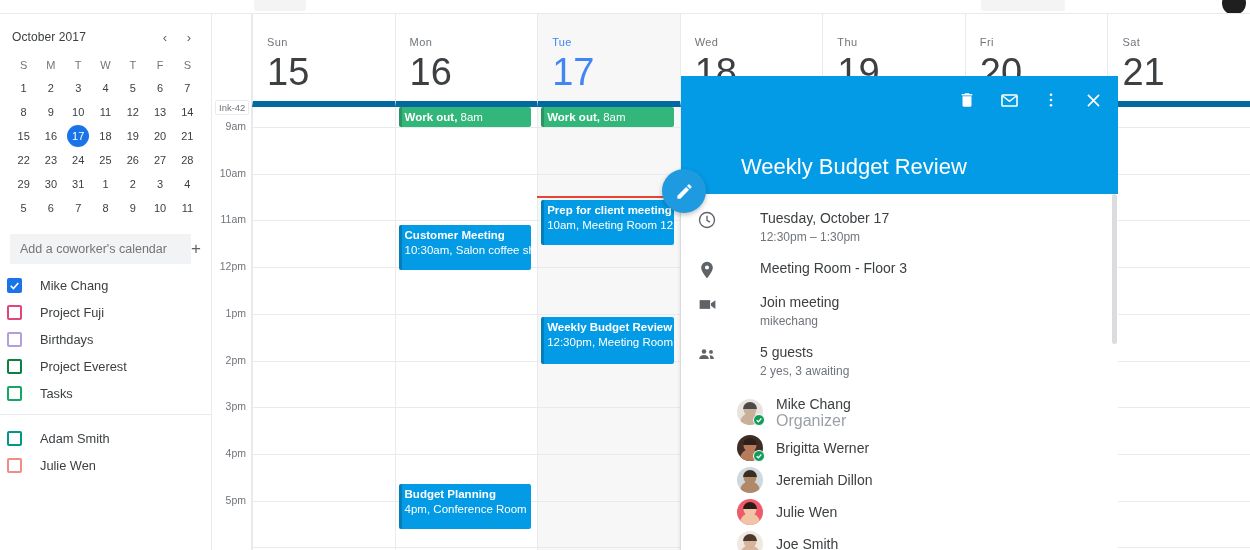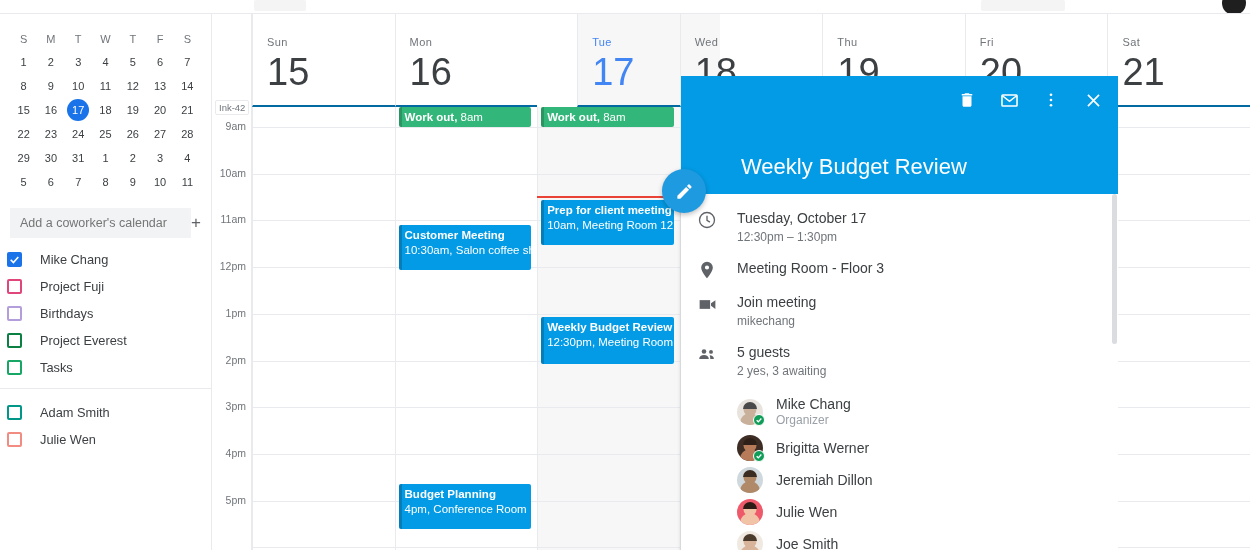--- a/index.html
+++ b/index.html
@@ -67,21 +67,21 @@
   
   .grid-area { position: absolute; left: 212px; top: 14px; width: 1038px; height: 536px; background: #fff; }
 
   .daybar { position: absolute; left: 0; top: 0; width: 1038px; height: 93px; }
   .gutter-head { position: absolute; left: 0; top: 0; width: 40px; height: 93px;
                  border-right: 1px solid #e8eaed; }
   .tz-label { position: absolute; left: 3px; top: 86px; font-size: 9.5px; color: #70757a;
               background: #fff; padding: 1px 3px; border: 1px solid #e8eaed; border-radius: 2px; }
   .daycol-head {
     position: absolute; top: 0; height: 93px; border-left: 1px solid #e8eaed;
-    border-bottom: 2px solid #0369a1; padding-left: 14px;
+    border-bottom: 6px solid #0369a1; padding-left: 14px;
   }
   .daycol-head.today { background: #f7f7f7; }
   .dow { font-size: 11px; color: #70757a; margin-top: 22px; letter-spacing: .4px; }
   .dow.today-t { color: #4285f4; }
   .dnum { font-size: 38px; color: #3c4043; line-height: 44px; font-weight: 400; margin-top: 2px; }
   .dnum.today-t { color: #4285f4; }
 
   .gridbody { position: absolute; left: 0; top: 93px; width: 1038px; height: 457px; overflow: hidden; }
   .gutter { position: absolute; left: 0; top: 0; width: 40px; height: 457px;
             border-right: 1px solid #e8eaed; }
@@ -103,57 +103,62 @@
   .pop-head { height: 118px; background: #039be5; position: relative; }
   .pop-actions { position: absolute; right: 13px; top: 12px; display: flex; align-items: center; gap: 18px; }
   .pop-icon { width: 24px; height: 24px; display: flex; align-items: center; justify-content: center;
               color: #fff; cursor: pointer; }
   .pop-title { position: absolute; left: 60px; bottom: 14px; font-size: 22px; color: #fff; font-weight: 400; }
   .fab { position: absolute; left: -19px; bottom: -19px; width: 44px; height: 44px; border-radius: 50%;
          background: #1e9ae0; display: flex; align-items: center; justify-content: center;
          box-shadow: 0 2px 5px rgba(0,0,0,.25); cursor: pointer; }
   .pop-body { width: 430px; background: #fff; padding: 14px 0 0 0;
               box-shadow: 0 1px 4px rgba(0,0,0,.18); min-height: 356px; }
-  .prow { display: flex; padding: 0 16px 0 16px; margin-bottom: 12px; }
+  .prow { display: flex; padding: 0 16px 0 16px; margin-bottom: 12px; gap: 23px; }
   .prow .pico { width: 40px; flex: 0 0 40px; display: flex; justify-content: flex-start;
                 padding-top: 2px; color: #5f6368; }
   .prow .ptxt { flex: 1; }
   .pmain { font-size: 14px; color: #3c4043; line-height: 20px; }
   .psub { font-size: 12px; color: #70757a; line-height: 18px; }
   .guests { padding-left: 56px; }
   .guest { display: flex; align-items: center; height: 32px; }
   .gav { width: 26px; height: 26px; border-radius: 50%; position: relative; flex: 0 0 26px;
          margin-right: 13px; overflow: visible; }
   .gav .face { position: absolute; inset: 0; border-radius: 50%; overflow: hidden; }
   .gav .yes { position: absolute; right: -2px; bottom: -1px; width: 12px; height: 12px;
               border-radius: 50%; background: #0f9d58; border: 1.5px solid #fff;
               display: flex; align-items: center; justify-content: center; }
   .gav .yes svg { width: 8px; height: 8px; }
   .gname { font-size: 14px; color: #3c4043; line-height: 17px; }
-  .grole { font-size: 12px; color: #9aa0a6; line-height: 15px; }
+  .grole { font-size: 16px; color: #9aa0a6; line-height: 15px; }
 
   .pop-scroll { position: absolute; right: 0; top: 118px; width: 7px; height: 356px; background: #fff; }
   .pop-scroll .thumb { position: absolute; left: 1px; top: 0; width: 5px; height: 150px;
                        background: #dadce0; border-radius: 3px; }
 </style>
 </head>
 <body>
 
 <div id="app">
 
   <div class="topstrip">
     <div class="ghost-btn gb1"></div>
     <div class="ghost-btn gb2"></div>
     <div class="avatar-top"></div>
     <div class="divline"></div>
   </div>
 
   <div class="sidebar">
 
     <div class="mini-cal">
+      <div class="mini-cal-head">
+        <div class="mini-cal-title">October 2017</div>
+        <div class="mc-nav">‹</div>
+        <div class="mc-nav">›</div>
+      </div>
       <table class="mc-grid">
         <thead>
             <tr id="mc-head">
               <th>S</th>
               <th>M</th>
               <th>T</th>
               <th>W</th>
               <th>T</th>
               <th>F</th>
               <th>S</th>
@@ -269,21 +274,21 @@
       </div>
       <div id="dayheads">
           <div class="daycol-head" style="left: 40px; width: 142.57px;">
             <div class="dow">Sun</div>
             <div class="dnum">15</div>
           </div>
           <div class="daycol-head" style="left: 182.57px; width: 142.57px;">
             <div class="dow">Mon</div>
             <div class="dnum">16</div>
           </div>
-          <div class="daycol-head today" style="left: 325.14px; width: 142.57px; margin-left: 40px;">
+          <div class="daycol-head today" style="left: 325.14px; width: 142.57px;">
             <div class="dow today-t">Tue</div>
             <div class="dnum today-t">17</div>
           </div>
           <div class="daycol-head" style="left: 467.71px; width: 142.57px;">
             <div class="dow">Wed</div>
             <div class="dnum">18</div>
           </div>
           <div class="daycol-head" style="left: 610.28px; width: 142.57px;">
             <div class="dow">Thu</div>
             <div class="dnum">19</div>

